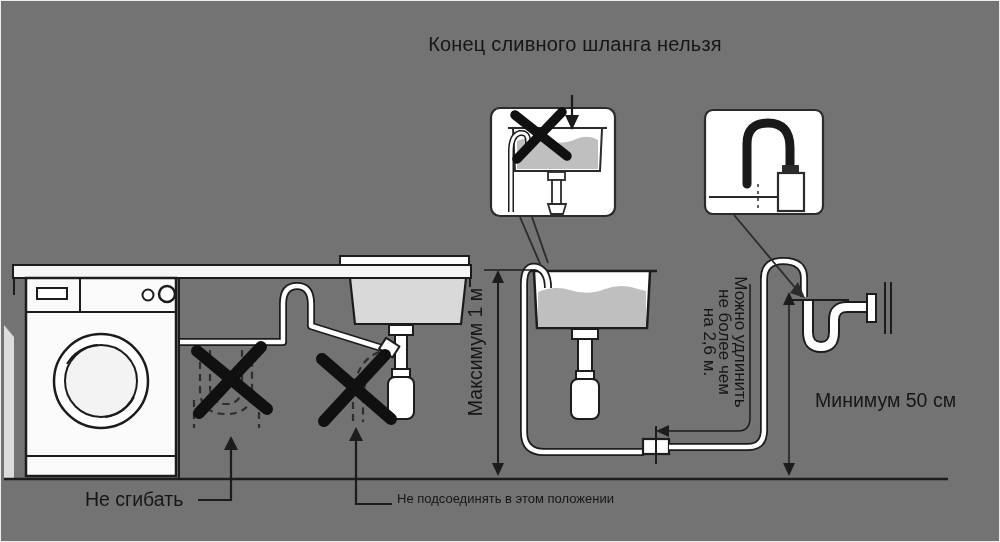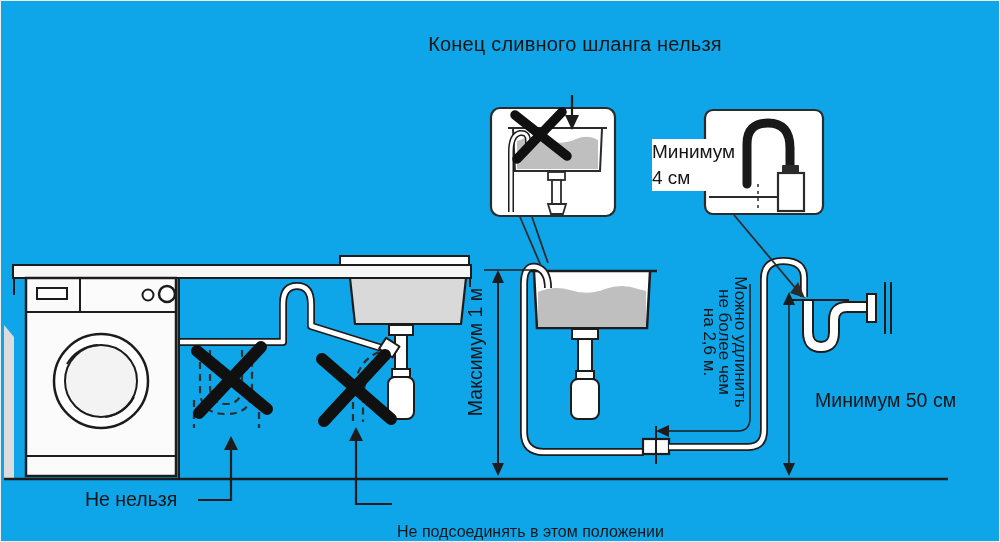--- a/index.html
+++ b/index.html
@@ -1,34 +1,34 @@
 <!DOCTYPE html>
 <html><head>
 <meta charset="utf-8">
 <style>
   html,body{margin:0;padding:0;background:#fff;}
   .stage{
-    position:relative;width:1000px;height:542px;background:#0ea5e9;
+    position:relative;width:1000px;height:542px;background:#737373;
     font-family:"Liberation Sans",sans-serif;color:#111;
     overflow:hidden;border:1px solid #ededed;box-sizing:border-box;
   }
   .stage svg{position:absolute;left:0;top:0;}
   .txt{position:absolute;white-space:nowrap;color:#161616;}
   .txt .ln{display:block;}
   .title{left:372px;top:29px;width:404px;text-align:center;
          font-size:20px;line-height:29px;letter-spacing:.2px;}
   .min4{left:651px;top:138px;font-size:19px;line-height:26px;
         background:#fff;padding:0 6px 0 0;}
   .max1m{left:474px;top:351px;font-size:19.5px;
          transform:translate(-50%,-50%) rotate(-90deg);}
   .extend{left:724px;top:341px;font-size:17px;line-height:15.5px;text-align:center;
           transform:translate(-50%,-50%) rotate(90deg);}
   .minmax{left:814px;top:385px;font-size:19.5px;line-height:28px;text-align:center;}
   .nobend{left:84px;top:487px;font-size:19.5px;}
-  .noconnect{left:396px;top:490px;font-size:16px;margin-top:32px;}
+  .noconnect{left:396px;top:490px;font-size:13px;}
 </style>
 </head>
 <body>
 
 <div class="stage">
 
   <svg width="1000" height="542" viewBox="0 0 1000 542">
 
     <polygon points="3,324 13,336 13,478 3,478" fill="#dcdcdc"></polygon>
     <line x1="3" y1="478" x2="947" y2="478" stroke="#1c1c1c" stroke-width="2.5"></line>
@@ -189,34 +189,30 @@
     <g fill="none">
       <polyline points="391,503 355,503 355,438" stroke="#1c1c1c" stroke-width="2.2"></polyline>
       <polygon points="355,426 348,440 362,440" fill="#1c1c1c"></polygon>
     </g>
   </svg>
 
   <div class="txt title">
     <span class="ln">Конец сливного шланга нельзя</span>
   </div>
 
-  <div class="txt min4">
-    <span class="ln">Минимум</span>
-    <span class="ln">4 см</span>
-  </div>
 
   <div class="txt max1m">Максимум 1 м</div>
 
   <div class="txt extend">
     <span class="ln">Можно удлинить</span>
     <span class="ln">не более чем</span>
     <span class="ln">на 2,6 м.</span>
   </div>
 
   <div class="txt minmax">
     <span class="ln">Минимум 50 см</span>
   </div>
 
-  <div class="txt nobend">Не нельзя</div>
+  <div class="txt nobend">Не сгибать</div>
 
   <div class="txt noconnect">Не подсоединять в этом положении</div>
 
 </div>
 
 </body></html>

